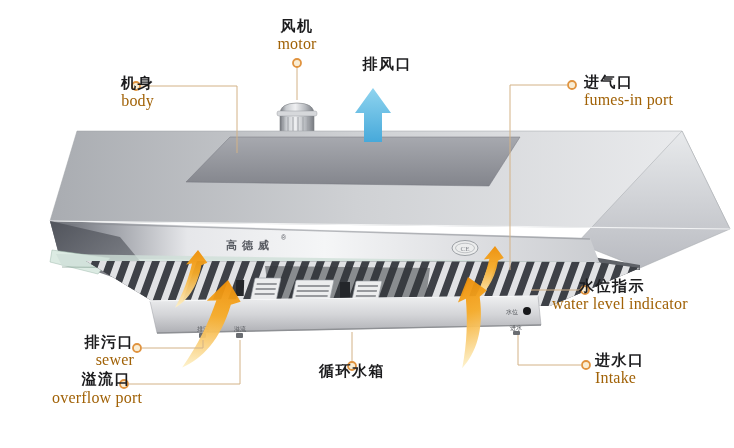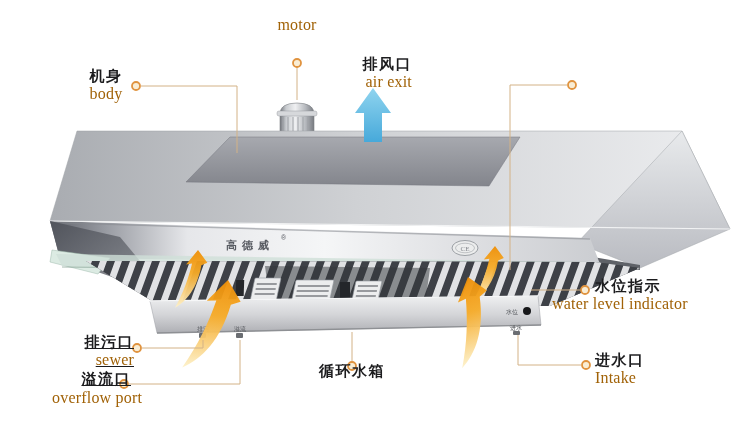--- a/index.html
+++ b/index.html
@@ -3,21 +3,21 @@
 <meta charset="utf-8">
 <style>
   html,body{margin:0;padding:0;background:#fff;}
   .diagram{position:relative;width:734px;height:448px;background:#ffffff;overflow:hidden;
            font-family:"Liberation Sans",sans-serif;}
   .diagram svg{position:absolute;left:0;top:0;}
   .lbl{position:absolute;color:#1c1c1e;}
   .lbl .zh{display:block;font:700 15px/19px "Liberation Sans",sans-serif;letter-spacing:1.5px;color:#1c1c1e;}
   .lbl .en{display:block;font:400 16px/18px "Liberation Serif",serif;letter-spacing:.2px;color:#a16207;}
   .t-center{text-align:center;}
-  .t-right{text-align:right;text-decoration:underline;}
+  .t-right{text-align:right;}
   .t-left{text-align:left;}
 </style>
 </head>
 <body>
 
 <div class="diagram">
 
   <svg width="734" height="448" viewBox="0 0 734 448">
     <defs>
       <linearGradient id="gTop" x1="0" y1="0" x2="1" y2="0">
@@ -180,35 +180,39 @@
       <circle cx="572" cy="85" r="4"></circle>
       <circle cx="585" cy="290" r="4"></circle>
       <circle cx="586" cy="365" r="4"></circle>
       <circle cx="137" cy="348" r="4"></circle>
       <circle cx="124" cy="384" r="4"></circle>
       <circle cx="352" cy="366" r="4"></circle>
     </g>
   </svg>
 
   <div class="lbl t-center" style="left:249px;top:16px;width:96px;">
+    <span class="zh">风机</span>
     <span class="en">motor</span>
   </div>
 
   <div class="lbl t-center" style="left:316px;top:54px;width:96px;text-align:right;">
     <span class="zh">排风口</span>
-    <span class="en">air exit</span>
-  </div>
-
-  <div class="lbl t-center" style="left:58px;top:66px;width:96px;">
+  </div>
+
+  <div class="lbl t-center" style="left:58px;top:73px;width:96px;text-align:right;">
     <span class="zh">机身</span>
     <span class="en">body</span>
   </div>
 
-
-  <div class="lbl t-left" style="left:595px;top:276px;">
+  <div class="lbl t-left" style="left:584px;top:72px;">
+    <span class="zh">进气口</span>
+    <span class="en">fumes-in port</span>
+  </div>
+
+  <div class="lbl t-left" style="left:579px;top:276px;">
     <span class="zh">水位指示</span>
   </div>
   <div class="lbl t-left" style="left:552px;top:295px;">
     <span class="en">water level indicator</span>
   </div>
 
   <div class="lbl t-left" style="left:595px;top:350px;">
     <span class="zh">进水口</span>
     <span class="en">Intake</span>
   </div>

